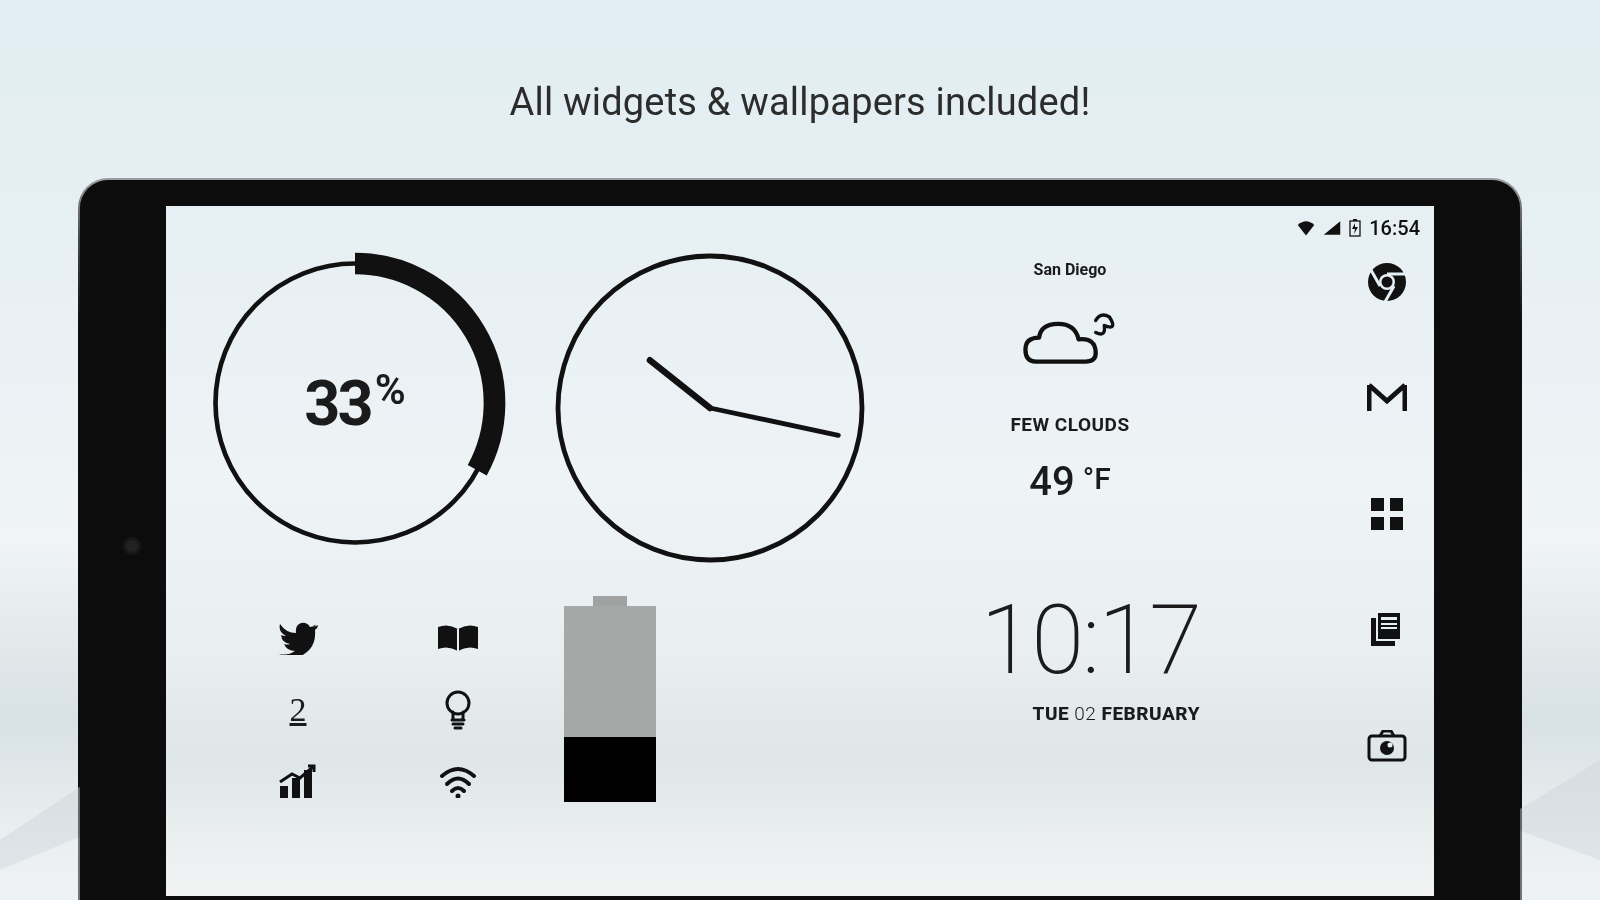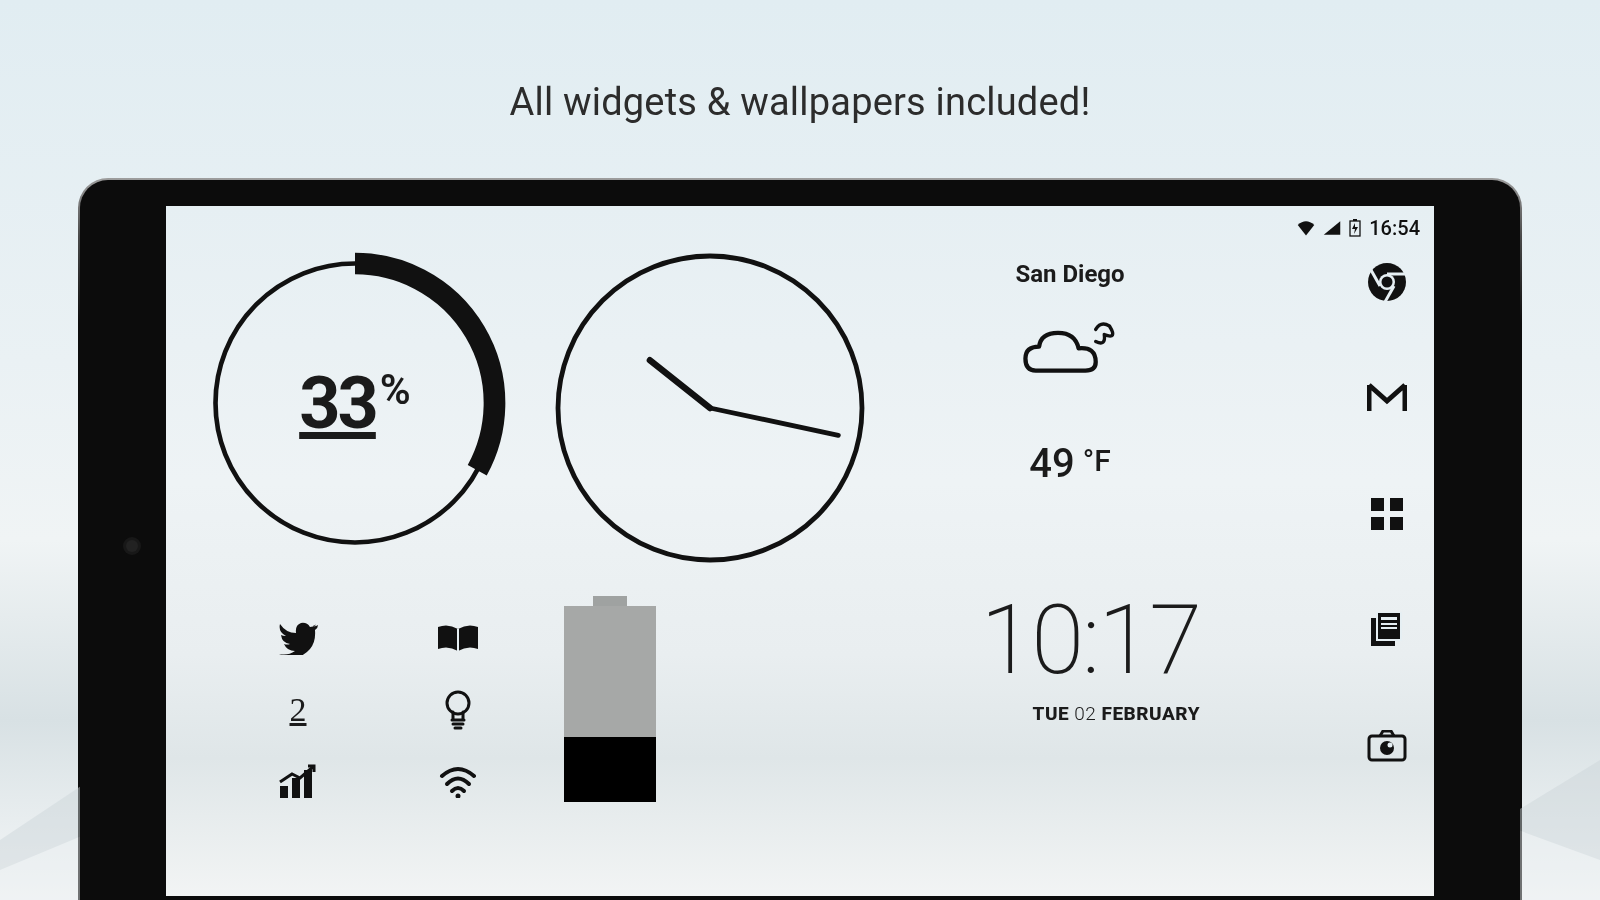--- a/index.html
+++ b/index.html
@@ -84,39 +84,39 @@
   }
   .ring-wrap svg { width: 100%; height: 100%; }
   .ring-label {
     position: absolute;
     inset: 0;
     display: flex;
     align-items: center;
     justify-content: center;
     font-weight: 700;
   }
-  .ring-num { font-size: 72px; letter-spacing: -3px; text-decoration: underline; }
+  .ring-num { font-size: 63px; letter-spacing: -3px; }
   .ring-pct { font-size: 42px; font-weight: 600; margin-left: 4px; margin-top: -28px; }
   
   .clock-wrap {
     position: absolute;
     top: 42px;
     left: 384px;
     width: 320px; height: 320px;
   }
   .clock-wrap svg { width: 100%; height: 100%; }
   
   .weather {
     position: absolute;
     top: 54px;
     left: 764px;
     width: 280px;
     text-align: center;
   }
-  .weather-city { font-size: 24px; font-weight: 700; }
+  .weather-city { font-size: 16px; font-weight: 700; }
   .weather-icon { margin: 28px auto 18px; width: 120px; height: 80px; }
   .weather-desc { font-size: 19px; font-weight: 700; letter-spacing: 0.5px; margin-top: 4px; }
   .weather-temp { margin-top: 22px; font-size: 40px; font-weight: 500; }
   .weather-temp .unit { font-size: 30px; vertical-align: 6px; margin-left: 8px; }
   
   .appcol {
     position: absolute;
     top: 56px;
     right: 16px;
     width: 62px;
@@ -236,20 +236,21 @@
         <line id="minute-hand" x1="100" y1="100" x2="180.20810326017207" y2="117.04875864705626" stroke="#111" stroke-width="3" stroke-linecap="round"></line>
       </svg>
     </div>
 
     <div class="weather">
       <div class="weather-city">San Diego</div>
       <svg class="weather-icon" viewBox="0 0 140 90">
         <path d="M30 62 Q18 62 18 48 Q18 34 34 34 Q36 18 56 18 Q76 18 80 36 Q100 34 100 52 Q100 62 88 62 Z" fill="none" stroke="#111" stroke-width="5" stroke-linejoin="round"></path>
         <path d="M100 28 Q112 34 110 20 Q126 26 116 10 Q106 4 100 14" fill="none" stroke="#111" stroke-width="4" stroke-linejoin="round" stroke-linecap="round"></path>
       </svg>
+      <div class="weather-desc">FEW CLOUDS</div>
       <div class="weather-temp">
         <span>49</span><span class="unit">°F</span>
       </div>
     </div>
 
     <div class="appcol">
       <div class="app">
         <svg width="40" height="40" viewBox="0 0 40 40">
             <circle cx="20" cy="20" r="19" fill="#111"></circle>
             <circle cx="20" cy="20" r="8" fill="#e6eff3"></circle>

